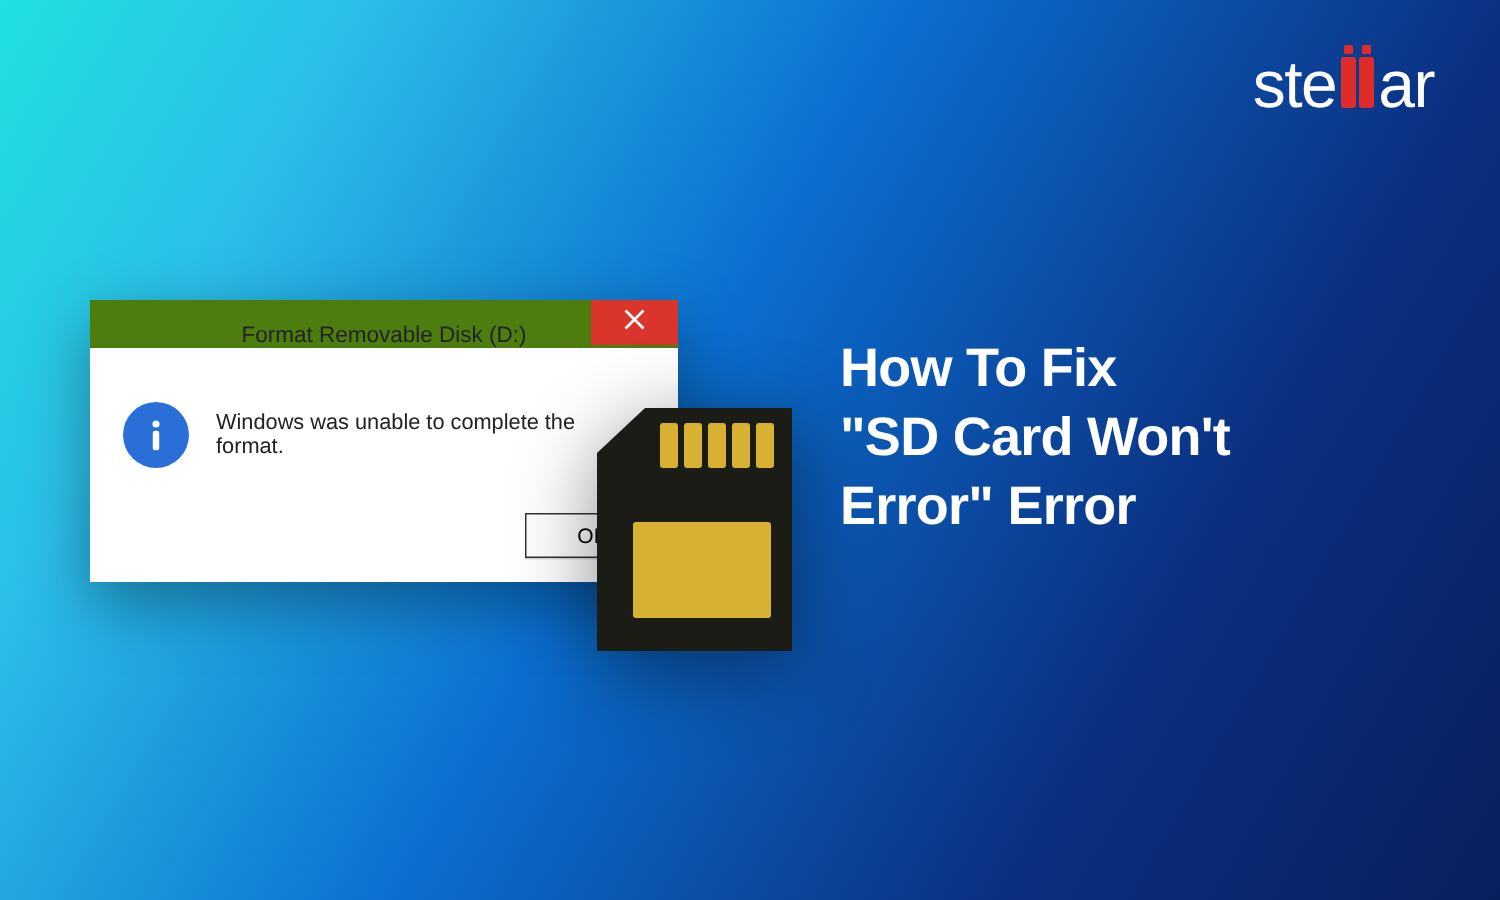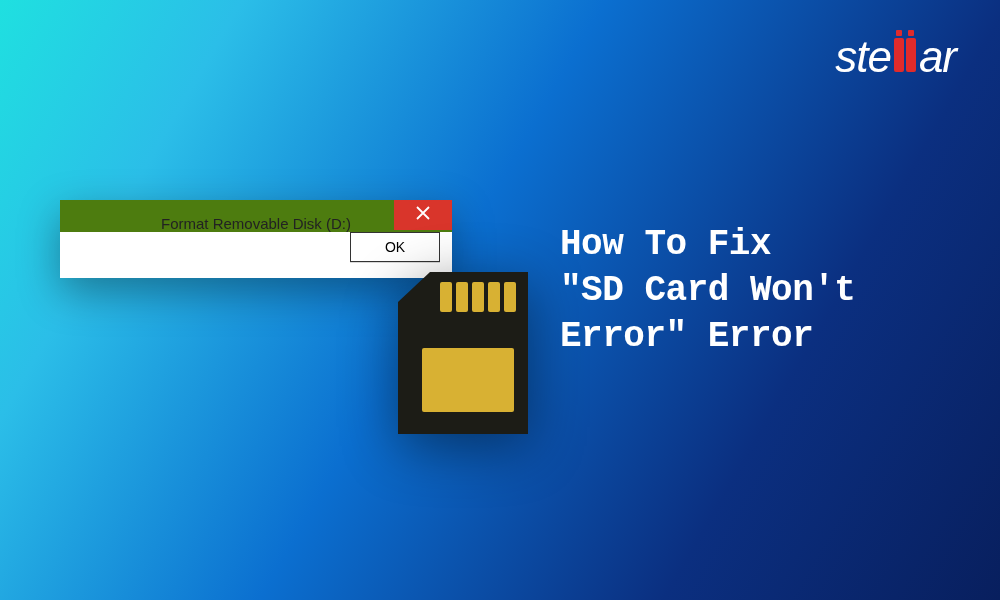--- a/index.html
+++ b/index.html
@@ -16,21 +16,20 @@
     .brand {
       position: absolute;
       top: 32px;
       right: 44px;
       color: #ffffff;
       font-size: 44px;
       font-weight: 400;
       letter-spacing: -1px;
       display: flex;
       align-items: center;
-      font-style: italic;
     }
     .brand-ll {
       display: inline-flex;
       flex-direction: row;
       margin: 0 2px;
       position: relative;
       top: -2px;
     }
     .brand-bar {
       width: 10px;
@@ -142,21 +141,20 @@
       top: 222px;
       width: 400px;
       color: #ffffff;
       font-family: "Arial Black", Arial, sans-serif;
     }
     .headline .line {
       font-size: 36px;
       line-height: 1.28;
       font-weight: 600;
       letter-spacing: -0.5px;
-      font-family: Liberation Mono, monospace;
     }
     .headline .bold {
       font-weight: 900;
       text-align: center;
     }
   </style>
 </head>
 <body>
 
 <div class="brand">
@@ -172,20 +170,29 @@
   <div class="titlebar">
     <span class="titlebar-title">Format Removable Disk (D:)</span>
     <div class="close-btn">
       <span>
         <svg viewBox="0 0 14 14">
             <path d="M1 1 L13 13 M13 1 L1 13" stroke="#fff" stroke-width="1.8" fill="none"></path>
           </svg>
       </span>
     </div>
   </div>
+  <div class="dialog-body">
+    <div class="info-icon-wrap">
+      <svg viewBox="0 0 24 24">
+          <circle cx="12" cy="5.2" r="2.2" fill="#fff"></circle>
+          <rect x="10" y="9.4" width="4" height="12" rx="1.4" fill="#fff"></rect>
+        </svg>
+    </div>
+    <div class="dialog-msg">Windows was unable to complete the format.</div>
+  </div>
   <div class="dialog-footer">
     <button class="ok-btn">OK</button>
   </div>
 </div>
 
 <div class="sd-card">
   <svg viewBox="0 0 130 162" width="130" height="162">
     <path d="M32 0 L130 0 L130 162 L0 162 L0 78 L0 60 L0 30 L32 0 Z" fill="#1c1c16"></path>
     <path d="M0 60 L10 60 L10 82 L0 92 Z" fill="#1c1c16"></path>
 

